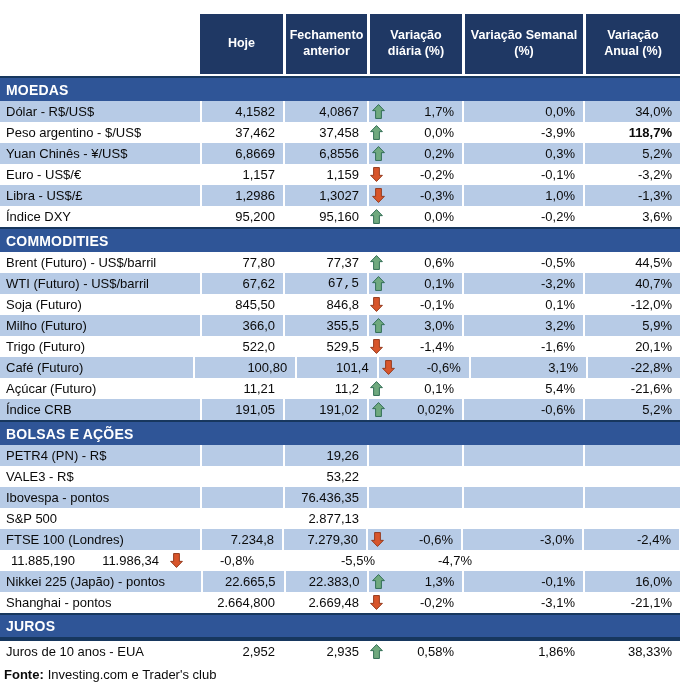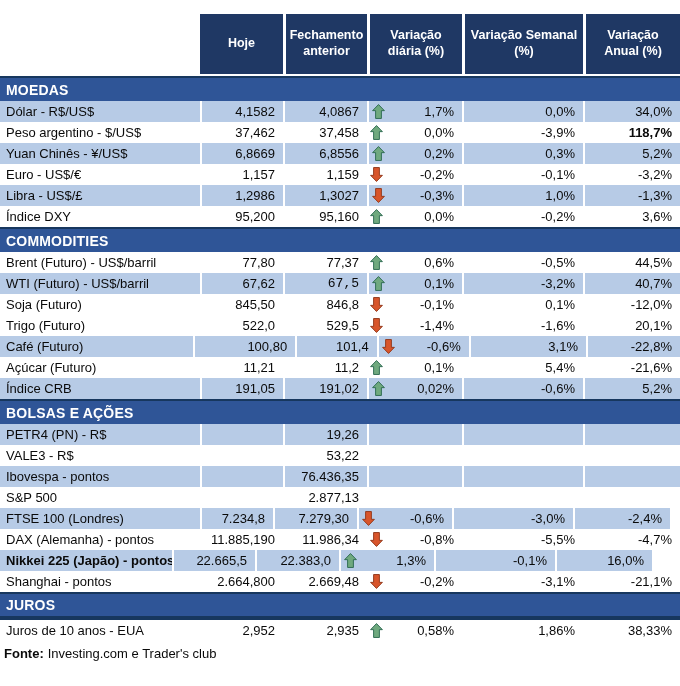--- a/index.html
+++ b/index.html
@@ -246,20 +246,43 @@
           </svg>
           <span>-0,1%</span>
         </div>
         <div class="cell c-num" style="width: 121px;">
           <span>0,1%</span>
         </div>
         <div class="cell c-num" style="width: 97px; text-align: right;">
           <span>-12,0%</span>
         </div>
       </div>
+      <div class="row shaded">
+        <div class="cell c-label" style="width: 200px;">
+          <span>Milho (Futuro)</span>
+        </div>
+        <div class="cell c-num" style="width: 83px;">
+          <span>366,0</span>
+        </div>
+        <div class="cell c-num" style="width: 84px;">
+          <span>355,5</span>
+        </div>
+        <div class="cell c-num c-diaria" style="width: 95px;">
+          <svg class="arrow" width="13" height="15" viewBox="0 0 12 14">
+            <path d="M6 .5 L11.5 6.2 H8.7 V13.5 H3.3 V6.2 H.5 Z" fill="#6FA97E" stroke="#2E6B52" stroke-width="0.9"></path>
+          </svg>
+          <span>3,0%</span>
+        </div>
+        <div class="cell c-num" style="width: 121px;">
+          <span>3,2%</span>
+        </div>
+        <div class="cell c-num" style="width: 97px;">
+          <span>5,9%</span>
+        </div>
+      </div>
       <div class="row">
         <div class="cell c-label" style="width: 200px;">
           <span>Trigo (Futuro)</span>
         </div>
         <div class="cell c-num" style="width: 83px;">
           <span>522,0</span>
         </div>
         <div class="cell c-num" style="width: 84px;">
           <span>529,5</span>
         </div>
@@ -423,64 +446,61 @@
           <span></span>
         </div>
         <div class="cell c-num" style="width: 97px;">
           <span></span>
         </div>
       </div>
       <div class="row shaded">
         <div class="cell c-label" style="width: 200px;">
           <span>FTSE 100 (Londres)</span>
         </div>
-        <div class="cell c-num" style="width: 73px;">
+        <div class="cell c-num" style="width: 82px;">
           <span>7.234,8</span>
         </div>
         <div class="cell c-num" style="width: 84px;">
           <span>7.279,30</span>
         </div>
         <div class="cell c-num c-diaria" style="width: 95px;">
           <svg class="arrow" width="13" height="15" viewBox="0 0 12 14">
             <path d="M6 13.5 L11.5 7.8 H8.7 V.5 H3.3 V7.8 H.5 Z" fill="#D8552B" stroke="#93391C" stroke-width="0.9"></path>
           </svg>
           <span>-0,6%</span>
         </div>
         <div class="cell c-num" style="width: 121px;">
           <span>-3,0%</span>
         </div>
         <div class="cell c-num" style="width: 97px;">
           <span>-2,4%</span>
         </div>
       </div>
       <div class="row">
-        <div class="cell c-label" style="width: 200px;">
-          <span>DAX (Alemanha) - pontos</span>
-        </div>
         <div class="cell c-num" style="width: 83px;">
           <span>11.885,190</span>
         </div>
         <div class="cell c-num" style="width: 84px;">
           <span>11.986,34</span>
         </div>
         <div class="cell c-num c-diaria" style="width: 95px;">
           <svg class="arrow" width="13" height="15" viewBox="0 0 12 14">
             <path d="M6 13.5 L11.5 7.8 H8.7 V.5 H3.3 V7.8 H.5 Z" fill="#D8552B" stroke="#93391C" stroke-width="0.9"></path>
           </svg>
           <span>-0,8%</span>
         </div>
         <div class="cell c-num" style="width: 121px;">
           <span>-5,5%</span>
         </div>
         <div class="cell c-num" style="width: 97px;">
           <span>-4,7%</span>
         </div>
       </div>
       <div class="row shaded">
-        <div class="cell c-label" style="width: 172px; font-weight: bold;">
+        <div class="cell c-label" style="width: 201px;">
           <span>Nikkei 225 (Japão) - pontos</span>
         </div>
         <div class="cell c-num" style="width: 83px;">
           <span>22.665,5</span>
         </div>
         <div class="cell c-num" style="width: 84px;">
           <span>22.383,0</span>
         </div>
         <div class="cell c-num c-diaria" style="width: 95px;">
           <svg class="arrow" width="13" height="15" viewBox="0 0 12 14">

